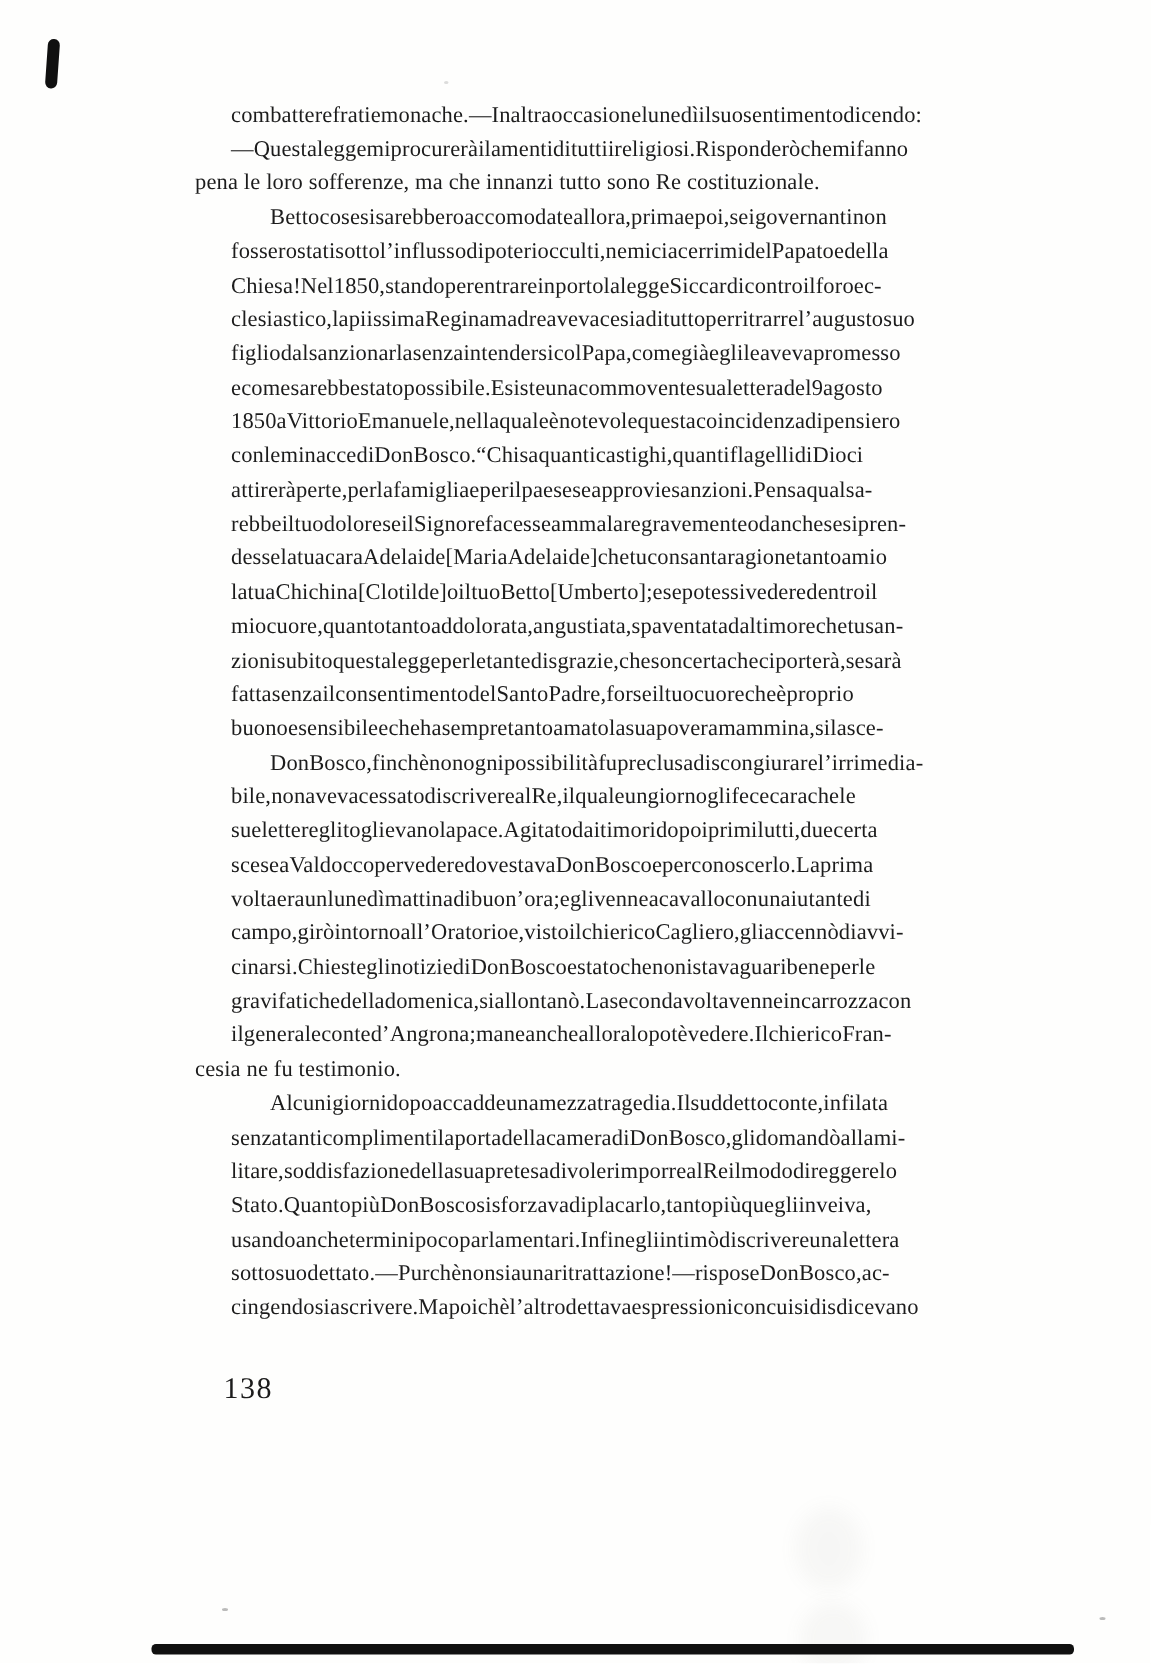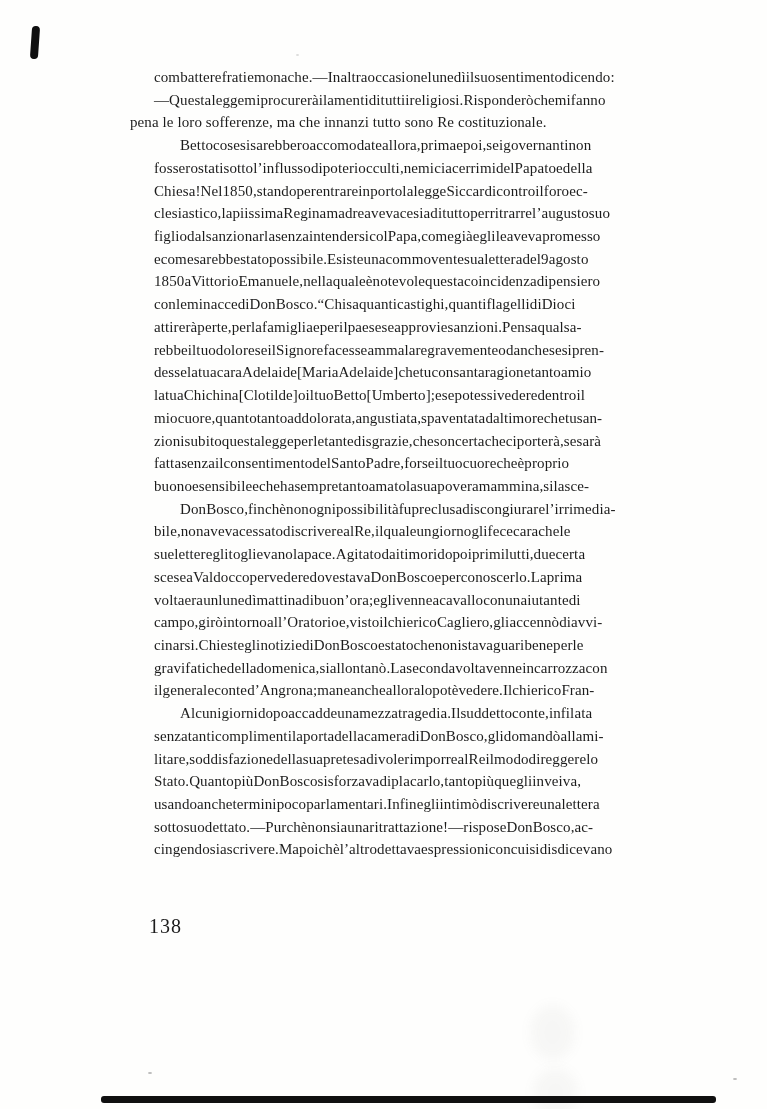--- a/index.html
+++ b/index.html
@@ -480,20 +480,21 @@
         <span>ma</span>
         <span>neanche</span>
         <span>allora</span>
         <span>lo</span>
         <span>potè</span>
         <span>vedere.</span>
         <span>Il</span>
         <span>chierico</span>
         <span>Fran-</span>
       </div>
+      <div class="line">cesia ne fu testimonio.</div>
       <div class="line just ind">
         <span>Alcuni</span>
         <span>giorni</span>
         <span>dopo</span>
         <span>accadde</span>
         <span>una</span>
         <span>mezza</span>
         <span>tragedia.</span>
         <span>Il</span>
         <span>suddetto</span>

